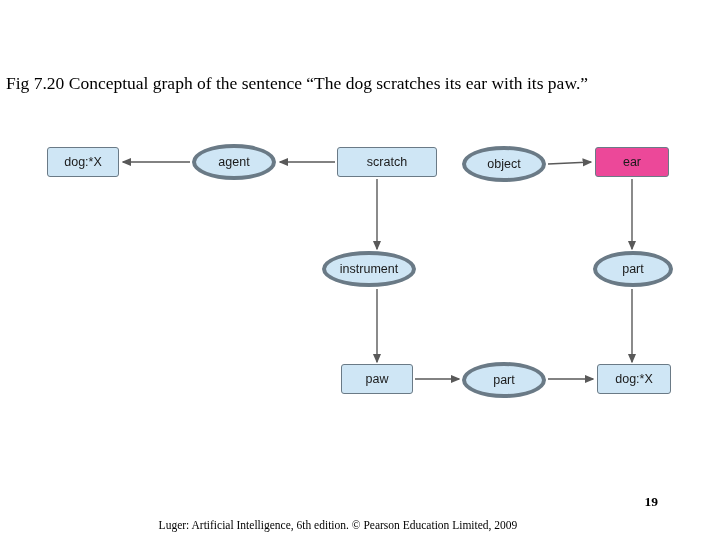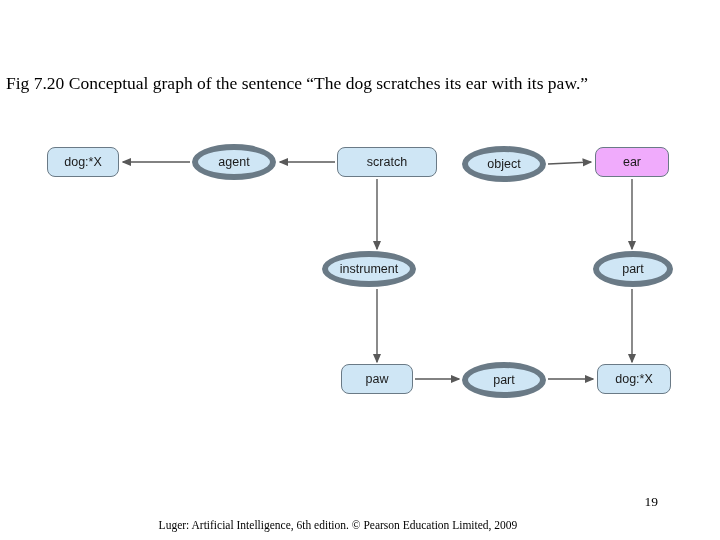--- a/index.html
+++ b/index.html
@@ -45,34 +45,35 @@
     align-items: center;
     justify-content: center;
     font-family: "Liberation Sans", sans-serif;
     font-size: 12.5px;
     color: #1a1a1a;
     box-sizing: border-box;
   }
   .node.box {
     background: #cfe6f5;
     border: 1px solid #6a7a86;
-    border-radius: 8px;
+    border-radius: 3px;
   }
   .node.ellipse {
     background: #cfe6f5;
-    border: 6px solid #a21caf;
+    border: 4px solid #a21caf;
     border-radius: 50%;
   }
   .footer-page {
     position: absolute;
     right: 62px;
     top: 494px;
     font-family: "Liberation Serif", serif;
     font-size: 13.5px;
     color: #000000;
+    font-weight: bold;
   }
   .footer-credit {
     position: absolute;
     left: 0;
     top: 519px;
     width: 676px;
     text-align: center;
     font-family: "Liberation Serif", serif;
     font-size: 11.5px;
     color: #000000;
@@ -118,21 +119,21 @@
         </div>
         <div class="node ellipse" style="left: 192px; top: 144px; width: 84px; height: 36px; background: rgb(207, 230, 245); border-color: rgb(106, 122, 134);">
           <span>agent</span>
         </div>
         <div class="node box" style="left: 337px; top: 147px; width: 100px; height: 30px; background: rgb(207, 230, 245); border-color: rgb(106, 122, 134);">
           <span>scratch</span>
         </div>
         <div class="node ellipse" style="left: 462px; top: 146px; width: 84px; height: 36px; background: rgb(207, 230, 245); border-color: rgb(106, 122, 134);">
           <span>object</span>
         </div>
-        <div class="node box" style="left: 595px; top: 147px; width: 74px; height: 30px; background: #f0abfc; border-color: rgb(106, 122, 134);">
+        <div class="node box" style="left: 595px; top: 147px; width: 74px; height: 30px; background: #ec4899; border-color: rgb(106, 122, 134);">
           <span>ear</span>
         </div>
         <div class="node ellipse" style="left: 322px; top: 251px; width: 94px; height: 36px; background: rgb(207, 230, 245); border-color: rgb(106, 122, 134);">
           <span>instrument</span>
         </div>
         <div class="node ellipse" style="left: 593px; top: 251px; width: 80px; height: 36px; background: rgb(207, 230, 245); border-color: rgb(106, 122, 134);">
           <span>part</span>
         </div>
         <div class="node box" style="left: 341px; top: 364px; width: 72px; height: 30px; background: rgb(207, 230, 245); border-color: rgb(106, 122, 134);">
           <span>paw</span>

